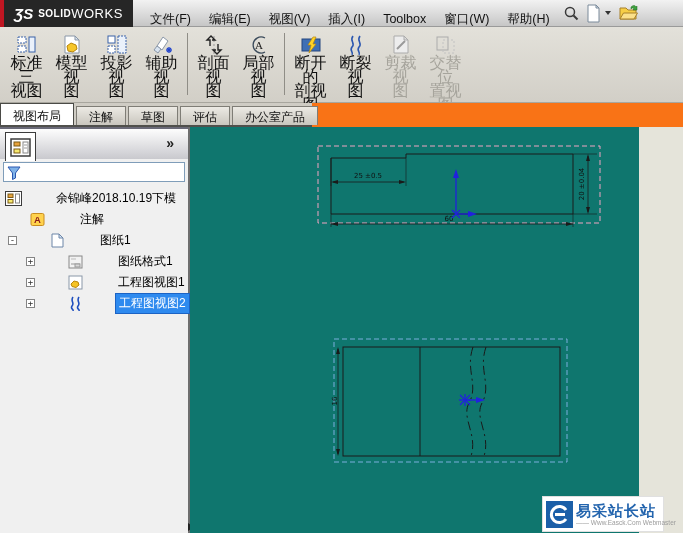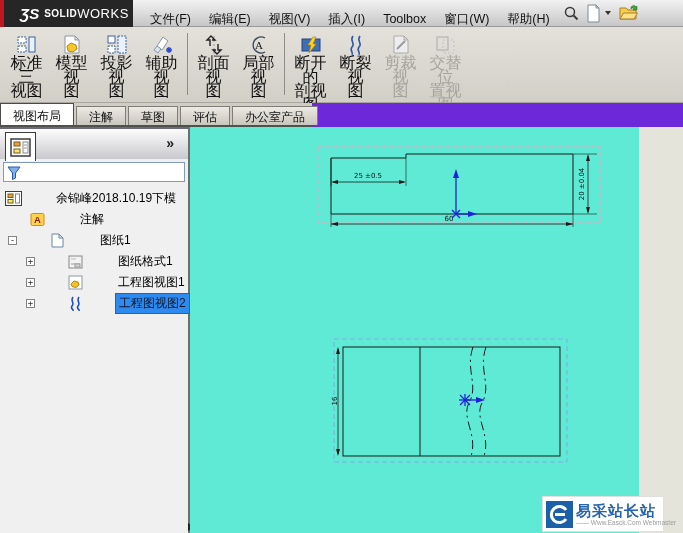--- a/index.html
+++ b/index.html
@@ -3,21 +3,21 @@
 <meta charset="utf-8">
 <style>
   * { margin:0; padding:0; box-sizing:border-box; }
   html,body { width:683px; height:533px; overflow:hidden;
     font-family:"Liberation Sans","DejaVu Sans",sans-serif; }
   .app { position:relative; width:683px; height:533px; background:#E5E4DA; }
 
   
   .titlebar { position:absolute; left:0; top:0; width:683px; height:27px; display:flex; }
   .logo { width:133px; height:27px; background:#262626; color:#fff; display:flex;
-    align-items:center; padding-left:16px; border-left:4px solid #C01622; }
+    align-items:center; padding-left:10px; border-left:4px solid #C01622; }
   .logo .l3s { font-style:italic; font-weight:bold; font-size:15px; margin-right:5px; }
   .logo .lb { font-weight:bold; font-size:10px; letter-spacing:.5px; }
   .logo .ll { font-weight:normal; font-size:13px; letter-spacing:.5px; }
   .menubar { flex:1; background:linear-gradient(#F2F2F2,#D8D8D8 60%,#C6C6C6);
     border-bottom:1px solid #9A9A9A; display:flex; align-items:center; padding-left:8px; }
   .menu-item { font-size:12.5px; color:#111; padding:4px 9px; cursor:default; white-space:nowrap;margin-top:12px; }
   .mb-icon { display:inline-flex; align-items:center; margin-left:4px; }
   .dd-arrow { width:0; height:0; border-left:3px solid transparent; border-right:3px solid transparent;
     border-top:4px solid #333; margin:0 3px; }
 
@@ -26,21 +26,21 @@
     background:linear-gradient(#E3E1DA,#D2CFC7); border-bottom:1px solid #A8A69E;
     display:flex; align-items:flex-start; padding:4px 0 0 4px; }
   .tbtn { width:45px; height:66px; display:flex; flex-direction:column; align-items:center;
     padding-top:3px; }
   .tbtn .ticon20 { height:24px; display:flex; align-items:center; justify-content:center; }
   .tb-label { font-size:16px; line-height:14px; text-align:center; color:#111; white-space:pre-line; }
   .tbtn.disabled .tb-label { color:#A6A49C; }
   .tsep { width:1px; height:62px; background:#8F8D86; margin:2px 3px 0 3px; }
 
   
-  .tabstrip { position:absolute; left:0; top:103px; width:683px; height:24px; background:#6d28d9; }
+  .tabstrip { position:absolute; left:0; top:103px; width:683px; height:24px; background:#f97316; }
   .tabs-left { position:absolute; left:0; top:0; height:24px; width:312px;
     background:#CFCCC4; border-bottom:2px solid #50504C; display:flex; align-items:flex-end; }
   .tab { height:19px; margin-top:3px; padding:2px 12px 0 12px; font-size:12px; color:#111;
     background:linear-gradient(#ECEAE4,#C9C6BE); border:1px solid #7F7D76; border-bottom:none;
     margin-right:2px; white-space:nowrap; }
   .tab.active { background:#FFFFFF; height:22px; margin-top:0; padding-top:4px;
     border:1px solid #4A4A46; border-bottom:none; }
 
   
   .workspace { position:absolute; left:0; top:127px; width:683px; height:406px; }
@@ -54,26 +54,26 @@
   .filter-bar { margin:3px 3px 0 3px; height:20px; background:#fff; border:1px solid #7F9DB9;
     display:flex; align-items:center; padding-left:2px; }
   .tree { padding-top:6px; font-size:12px; color:#000; }
   .tree-row { height:21px; display:flex; align-items:center;gap:28px; }
   .expander { width:9px; height:9px; background:#fff; border:1px solid #848484; color:#333;
     font-size:9px; line-height:7px; text-align:center; margin-right:3px; flex:none;
     font-family:"DejaVu Sans Mono",monospace; }
   .ticon { width:18px; height:16px; display:flex; align-items:center; justify-content:center;
     margin-right:3px; flex:none; }
   .tlabel { white-space:nowrap; padding:1px 3px; }
-  .tlabel.sel { background:#2E8AEF; color:#0f172a; border:1px solid #1C63C4; }
+  .tlabel.sel { background:#2E8AEF; color:#ffffff; border:1px solid #1C63C4; }
   .resize-handle { position:absolute; left:188px; top:396px; width:0; height:0;
     border-top:4px solid transparent; border-bottom:4px solid transparent; border-left:6px solid #222; }
 
   
-  .drawing-area { position:absolute; left:190px; top:0; width:449px; height:406px; background:#5eead4; }
+  .drawing-area { position:absolute; left:190px; top:0; width:449px; height:406px; background:#0f766e; }
   .view-svg { position:absolute; }
   text.dim { font-size:7px; fill:#111; font-family:"DejaVu Sans",sans-serif; }
 
   
   .watermark { position:absolute; left:353px; top:370px; width:120px; height:34px; background:#fff;
     display:flex; align-items:center; padding:1px 3px; box-shadow:0 0 0 1px #E0E0E0; }
   .wm-logo { width:27px; height:27px; background:#1B5FA8; flex:none; display:flex;
     align-items:center; justify-content:center; margin-right:3px; }
   .wm-text { display:flex; flex-direction:column; }
   .wm-title { color:#2465AE; font-weight:bold; font-size:15px; line-height:17px; letter-spacing:1px; white-space:nowrap; }

